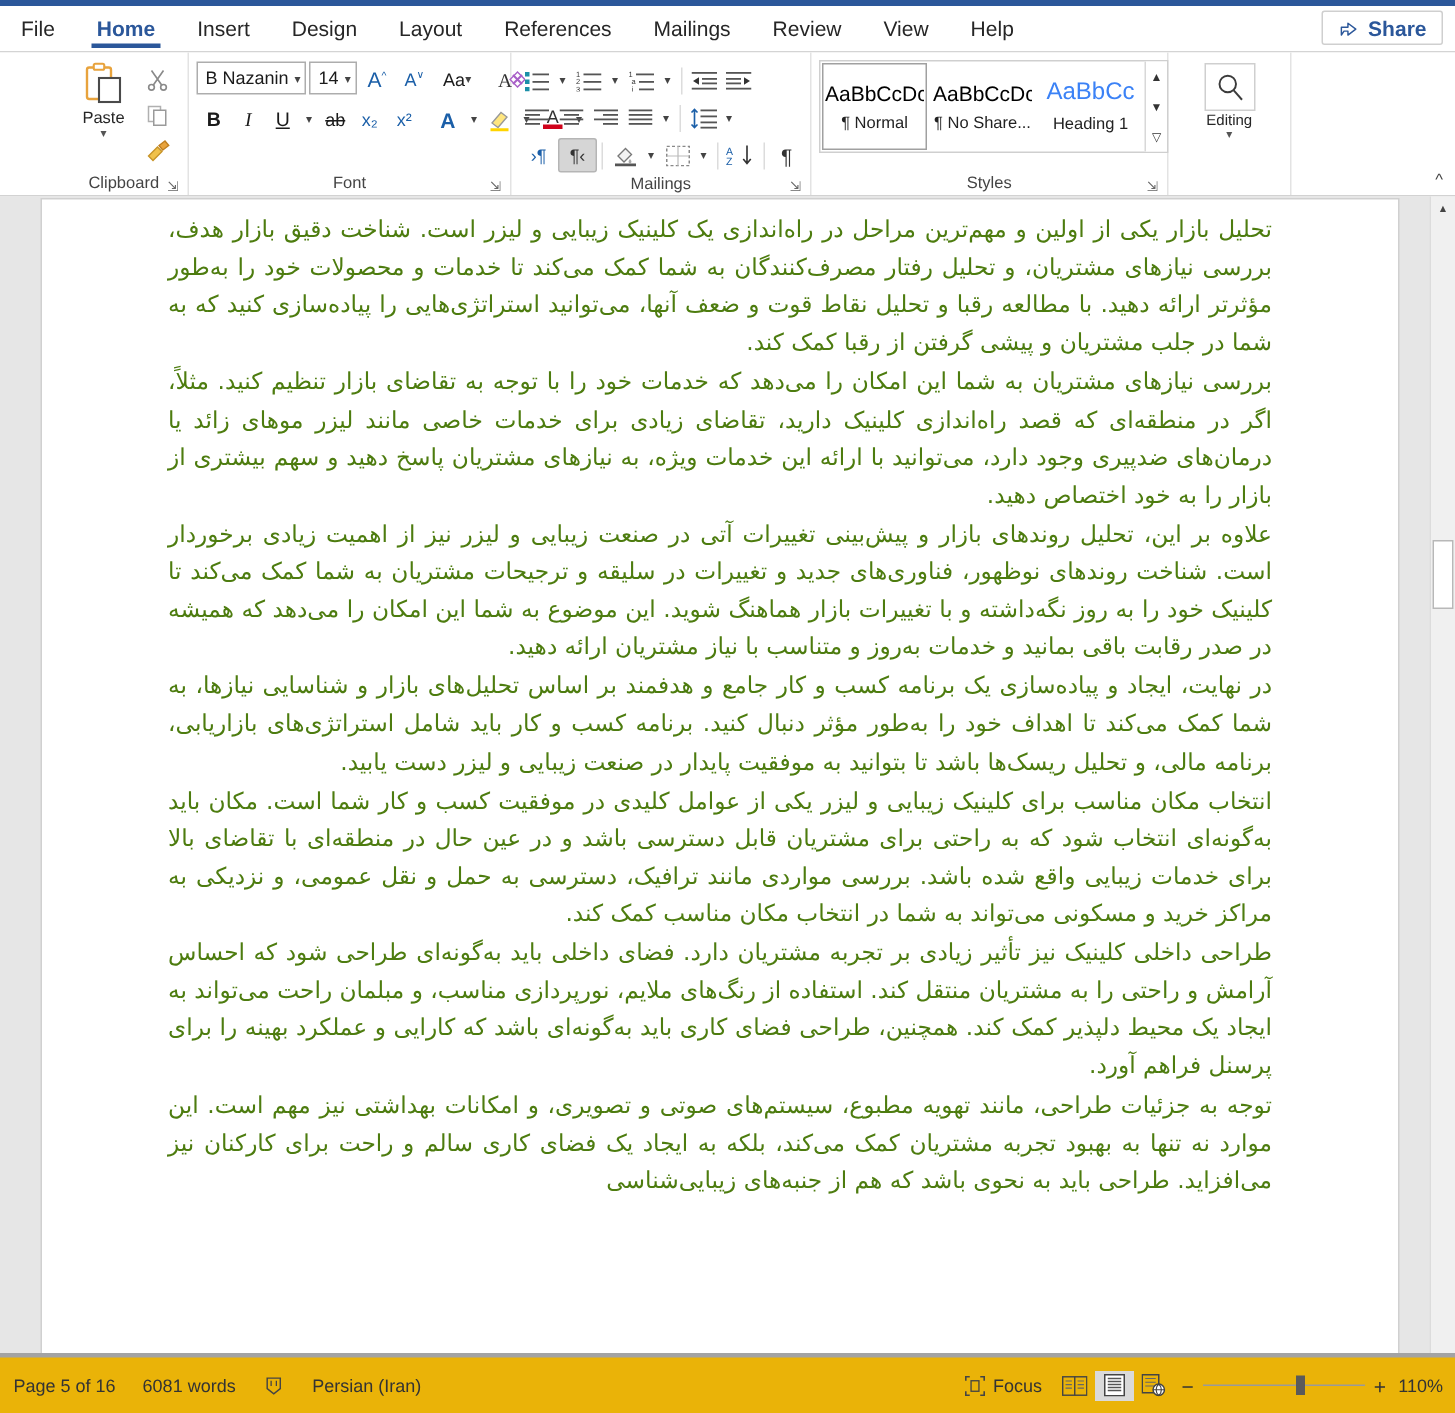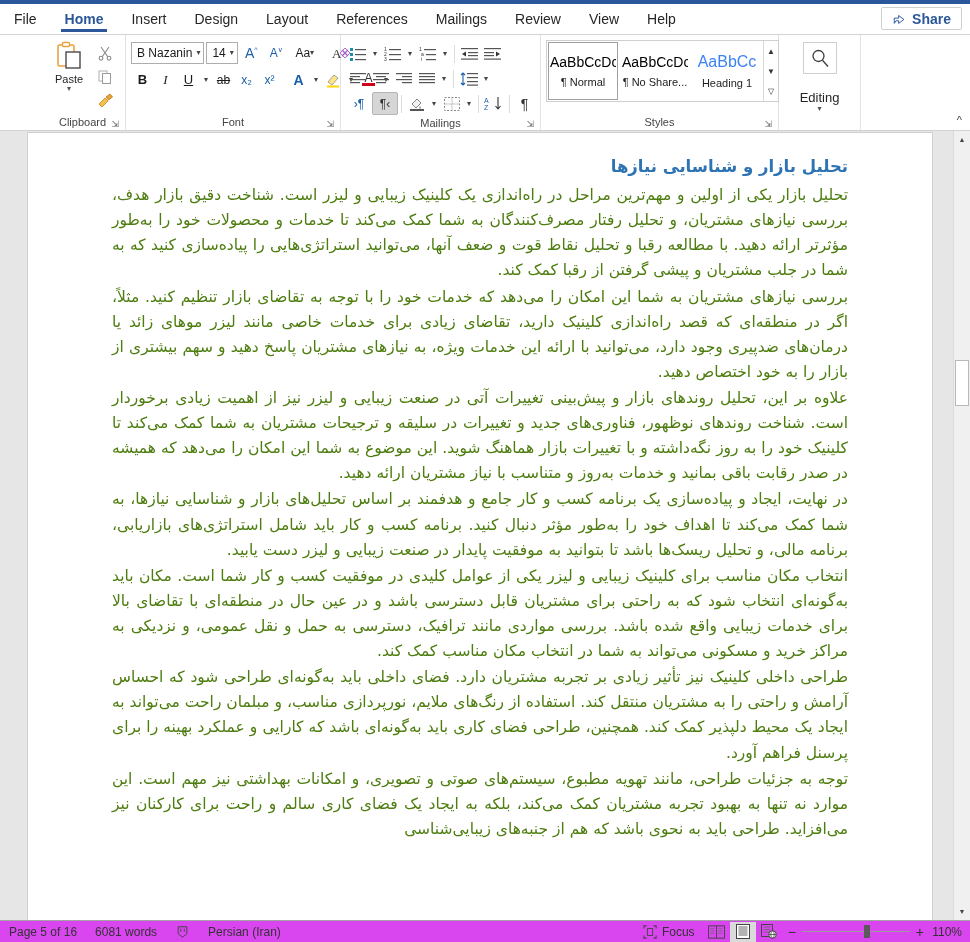--- a/index.html
+++ b/index.html
@@ -80,21 +80,21 @@
   .paste-label { font-size: 11px; color: #262626; margin-top: 1px; }
   .paste-caret { font-size: 8px; color: #555; line-height: 7px; }
   .clip-small { display: flex; flex-direction: column; gap: 2px; padding-top: 2px; }
   .mini-btn {
     width: 24px; height: 22px; display: flex;
     align-items: center; justify-content: center; cursor: pointer;
   }
 
   
   .font-group { width: 215px; }
-  .font-row1 { display: flex; align-items: center; gap: 2px; padding-top: 3px; }
+  .font-row1 { display: flex; align-items: flex-start; gap: 2px; padding-top: 3px; }
   .font-row2 { display: flex; align-items: center; gap: 0px; padding-top: 4px; }
   .combo {
     height: 22px; border: 1px solid #adadad; background: #fff;
     display: flex; align-items: center; justify-content: space-between;
     padding: 0 3px 0 5px; font-size: 12px; color: #1b1b1b; cursor: pointer;
   }
   .combo .cv { overflow: hidden; white-space: nowrap; }
   .combo .cc { font-size: 8px; color: #444; margin-left: 4px; }
   .font-name { width: 108px; }
   .font-size { width: 48px; }
@@ -138,21 +138,21 @@
   
   .edit-group { width: 82px; }
   .edit-btn {
     width: 62px; margin: 4px auto 0; display: flex; flex-direction: column;
     align-items: center; cursor: pointer;
   }
   .edit-icon {
     width: 34px; height: 32px; border: 1px solid #cfcfcf; background:#fff;
     display: flex; align-items: center; justify-content: center;
   }
-  .edit-text { font-size: 13px; color: #262626; margin-top: 16px; }
+  .edit-text { font-size: 10px; color: #262626; margin-top: 1px; }
   .ribbon-collapse {
     position: absolute; right: 8px; bottom: 4px;
     font-size: 11px; color: #444; cursor: pointer;
   }
 
   
   .docarea {
     position: absolute; top: 131px; left: 0; right: 0; bottom: 22px;
     background: #e6e6e6; overflow: hidden;
   }
@@ -187,22 +187,22 @@
   .vs-track { position: absolute; top: 17px; bottom: 17px; left: 0; right: 0; background: #f0f0f0; }
   .vs-thumb {
     position: absolute; left: 1px; right: 1px; top: 212px; height: 46px;
     background: #ffffff; border: 1px solid #b8b8b8; cursor: pointer;
   }
   .vs-up { position: absolute; top: 0; left: 0; right: 0; }
   .vs-down { position: absolute; bottom: 0; left: 0; right: 0; }
 
   
   .statusbar {
-    position: absolute; left: 0; right: 0; bottom: 0; height: 22px;
-    background: #d946ef; border-top: 1px solid #a3a3a3;
+    position: absolute; left: 0; right: 0; bottom: 0; height: 40px;
+    background: #eab308; border-top: 3px solid #a3a3a3;
     display: flex; align-items: center; font-size: 12px; color: #333;
   }
   .sb-item { padding: 0 9px; display: flex; align-items: center; gap: 5px; cursor: pointer; height: 100%; }
   .sb-spacer { flex: 1; }
   .view-btn {
     width: 26px; height: 20px; display: flex; align-items: center;
     justify-content: center; cursor: pointer;
   }
   .view-btn.active { background: #dadada; }
   .zoom-wrap { display: flex; align-items: center; gap: 6px; padding: 0 6px; }
@@ -587,21 +587,20 @@
     </div>
     <div class="rgroup-label"></div>
   </div>
 
   <div class="ribbon-collapse">^</div>
 </div>
 
 <div class="docarea">
   <div class="page">
 
-    <div class="h2 first">تحلیل بازار و شناسایی نیازها</div>
     <p class="body">تحلیل بازار یکی از اولین و مهم‌ترین مراحل در راه‌اندازی یک کلینیک زیبایی و لیزر است. شناخت دقیق بازار هدف، بررسی نیازهای مشتریان، و تحلیل رفتار مصرف‌کنندگان به شما کمک می‌کند تا خدمات و محصولات خود را به‌طور مؤثرتر ارائه دهید. با مطالعه رقبا و تحلیل نقاط قوت و ضعف آنها، می‌توانید استراتژی‌هایی را پیاده‌سازی کنید که به شما در جلب مشتریان و پیشی گرفتن از رقبا کمک کند.</p>
     <p class="body">بررسی نیازهای مشتریان به شما این امکان را می‌دهد که خدمات خود را با توجه به تقاضای بازار تنظیم کنید. مثلاً، اگر در منطقه‌ای که قصد راه‌اندازی کلینیک دارید، تقاضای زیادی برای خدمات خاصی مانند لیزر موهای زائد یا درمان‌های ضدپیری وجود دارد، می‌توانید با ارائه این خدمات ویژه، به نیازهای مشتریان پاسخ دهید و سهم بیشتری از بازار را به خود اختصاص دهید.</p>
     <p class="body">علاوه بر این، تحلیل روندهای بازار و پیش‌بینی تغییرات آتی در صنعت زیبایی و لیزر نیز از اهمیت زیادی برخوردار است. شناخت روندهای نوظهور، فناوری‌های جدید و تغییرات در سلیقه و ترجیحات مشتریان به شما کمک می‌کند تا کلینیک خود را به روز نگه‌داشته و با تغییرات بازار هماهنگ شوید. این موضوع به شما این امکان را می‌دهد که همیشه در صدر رقابت باقی بمانید و خدمات به‌روز و متناسب با نیاز مشتریان ارائه دهید.</p>
     <p class="body">در نهایت، ایجاد و پیاده‌سازی یک برنامه کسب و کار جامع و هدفمند بر اساس تحلیل‌های بازار و شناسایی نیازها، به شما کمک می‌کند تا اهداف خود را به‌طور مؤثر دنبال کنید. برنامه کسب و کار باید شامل استراتژی‌های بازاریابی، برنامه مالی، و تحلیل ریسک‌ها باشد تا بتوانید به موفقیت پایدار در صنعت زیبایی و لیزر دست یابید.</p>
 
     <p class="body">انتخاب مکان مناسب برای کلینیک زیبایی و لیزر یکی از عوامل کلیدی در موفقیت کسب و کار شما است. مکان باید به‌گونه‌ای انتخاب شود که به راحتی برای مشتریان قابل دسترسی باشد و در عین حال در منطقه‌ای با تقاضای بالا برای خدمات زیبایی واقع شده باشد. بررسی مواردی مانند ترافیک، دسترسی به حمل و نقل عمومی، و نزدیکی به مراکز خرید و مسکونی می‌تواند به شما در انتخاب مکان مناسب کمک کند.</p>
     <p class="body">طراحی داخلی کلینیک نیز تأثیر زیادی بر تجربه مشتریان دارد. فضای داخلی باید به‌گونه‌ای طراحی شود که احساس آرامش و راحتی را به مشتریان منتقل کند. استفاده از رنگ‌های ملایم، نورپردازی مناسب، و مبلمان راحت می‌تواند به ایجاد یک محیط دلپذیر کمک کند. همچنین، طراحی فضای کاری باید به‌گونه‌ای باشد که کارایی و عملکرد بهینه را برای پرسنل فراهم آورد.</p>
     <p class="body">توجه به جزئیات طراحی، مانند تهویه مطبوع، سیستم‌های صوتی و تصویری، و امکانات بهداشتی نیز مهم است. این موارد نه تنها به بهبود تجربه مشتریان کمک می‌کند، بلکه به ایجاد یک فضای کاری سالم و راحت برای کارکنان نیز می‌افزاید. طراحی باید به نحوی باشد که هم از جنبه‌های زیبایی‌شناسی</p>
 
   </div>

